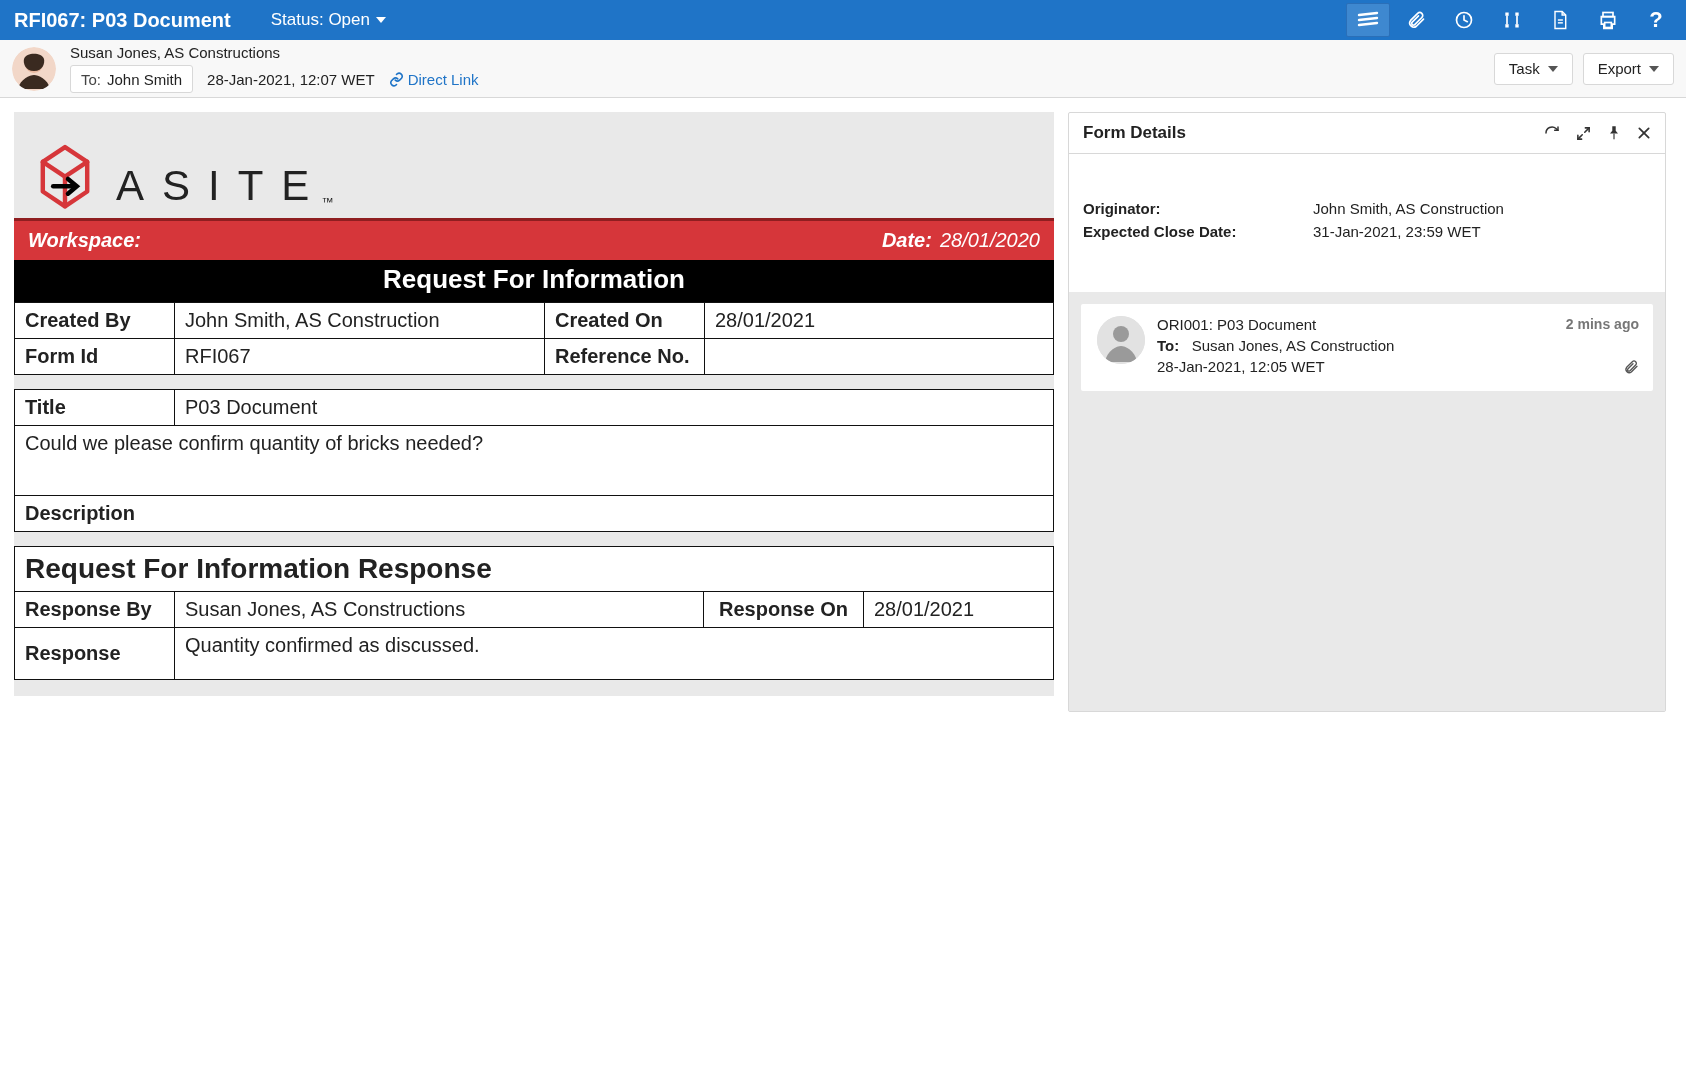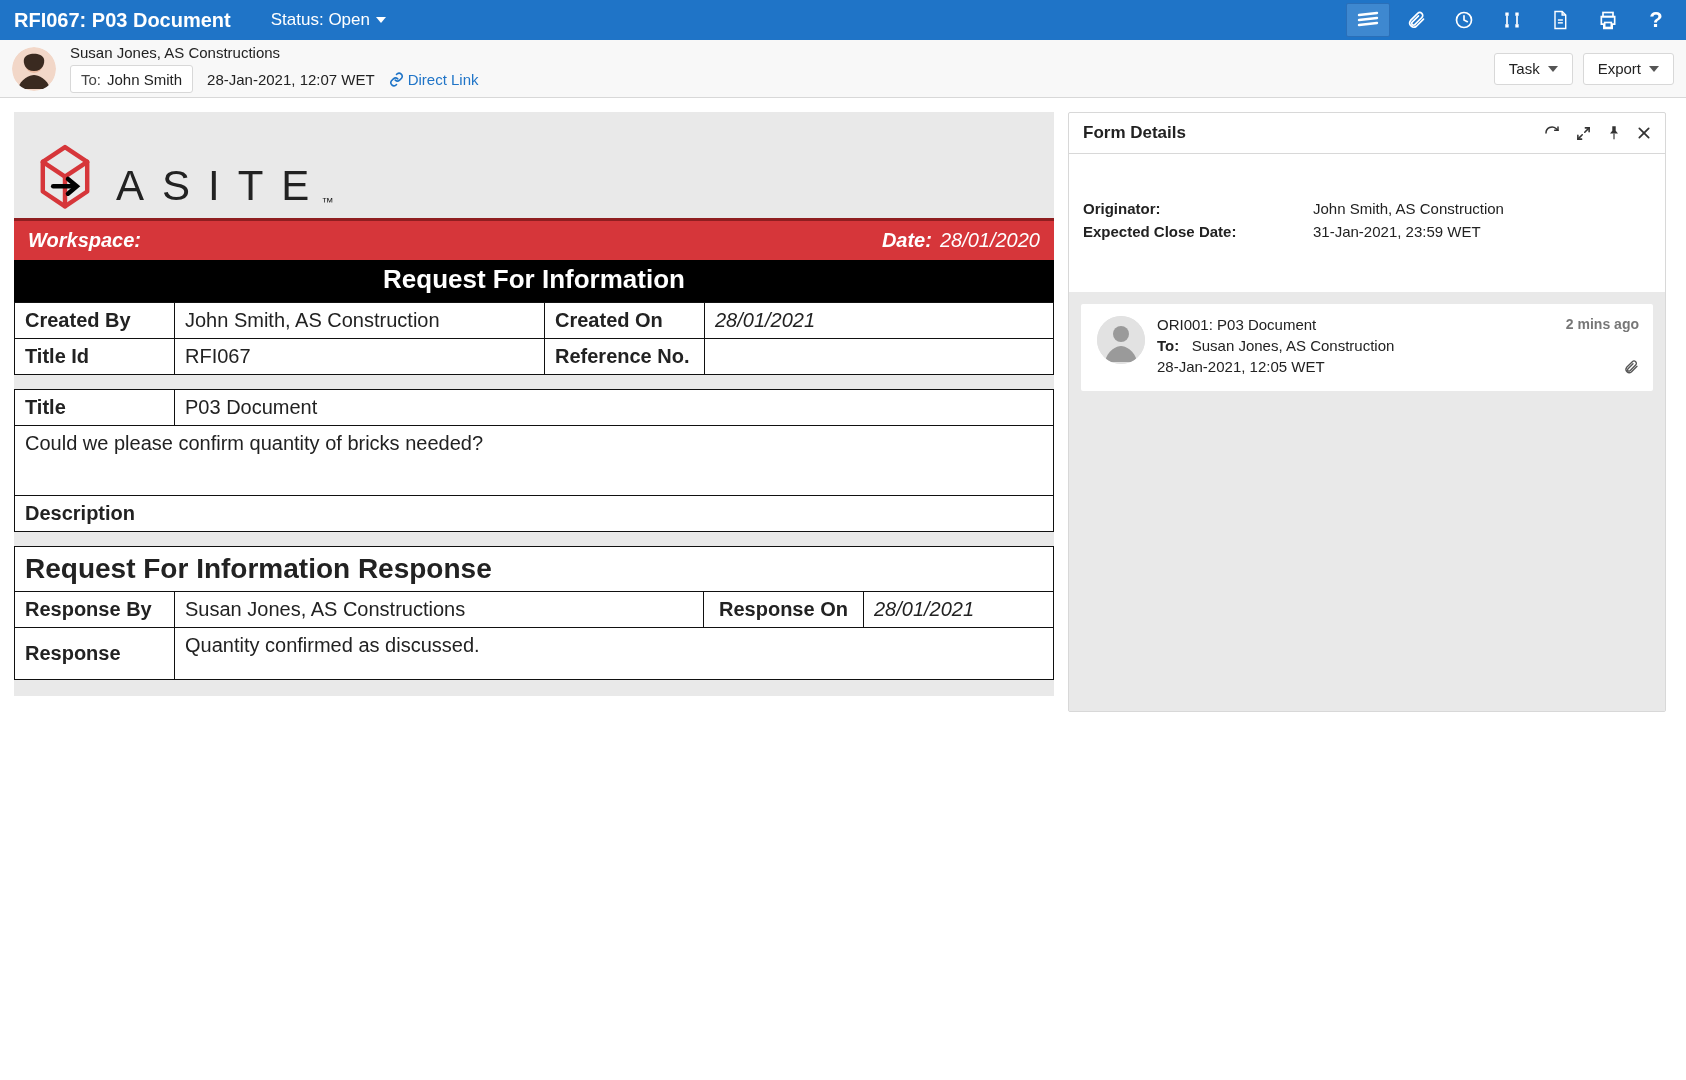--- a/index.html
+++ b/index.html
@@ -48,21 +48,21 @@
   .redbar{background:var(--red);color:#fff;display:flex;align-items:center;height:42px;padding:0 14px;font-size:20px;border-top:3px solid #8f1e20;}
   .redbar .ws{font-style:italic;font-weight:bold;}
   .redbar .date-lbl{margin-left:auto;font-style:italic;font-weight:bold;}
   .redbar .date-val{margin-left:8px;font-style:italic;}
   
   .blackbar{background:#000;color:#fff;text-align:center;font-size:26px;font-weight:bold;line-height:1;padding:6px 0 10px 0;}
   
   table.rfi{width:100%;border-collapse:collapse;background:#fff;font-size:20px;}
   table.rfi td,table.rfi th{border:1px solid #111;padding:6px 10px;text-align:left;vertical-align:middle;}
   table.rfi th{font-weight:bold;background:#fff;}
-  table.rfi .italic{font-style:italic;}
+  table.rfi .italic{}
   .gap{height:14px;background:var(--panel-bg);}
   .resp-title td{font-size:28px;font-weight:bold;padding:4px 8px;}
   
   .details-panel{flex:0 0 598px;border:1px solid var(--border);border-radius:2px;background:#fff;align-self:flex-start;display:flex;flex-direction:column;height:600px;gap:36px;}
   .dp-head{display:flex;align-items:center;padding:10px 14px;border-bottom:1px solid var(--border);}
   .dp-head .t{font-weight:bold;font-size:17px;}
   .dp-head .hicons{margin-left:auto;display:flex;gap:16px;}
   .dp-head .hicon{cursor:pointer;color:#444;display:flex;align-items:center;}
   .dp-meta{padding:10px 14px;font-size:15px;}
   .dp-meta .mrow{display:flex;margin-bottom:6px;}
@@ -207,21 +207,21 @@
 
       <table class="rfi">
         <tbody>
             <tr>
           <th style="width:160px">Created By</th>
           <td style="width:370px">John Smith, AS Construction</td>
           <th style="width:160px">Created On</th>
           <td class="italic">28/01/2021</td>
         </tr>
         <tr>
-          <th>Title Id</th>
+          <th>Form Id</th>
           <td>RFI067</td>
           <th>Reference No.</th>
           <td></td>
         </tr>
       </tbody>
         </table>
       <div class="gap"></div>
       <table class="rfi">
         <tbody>
             <tr>

